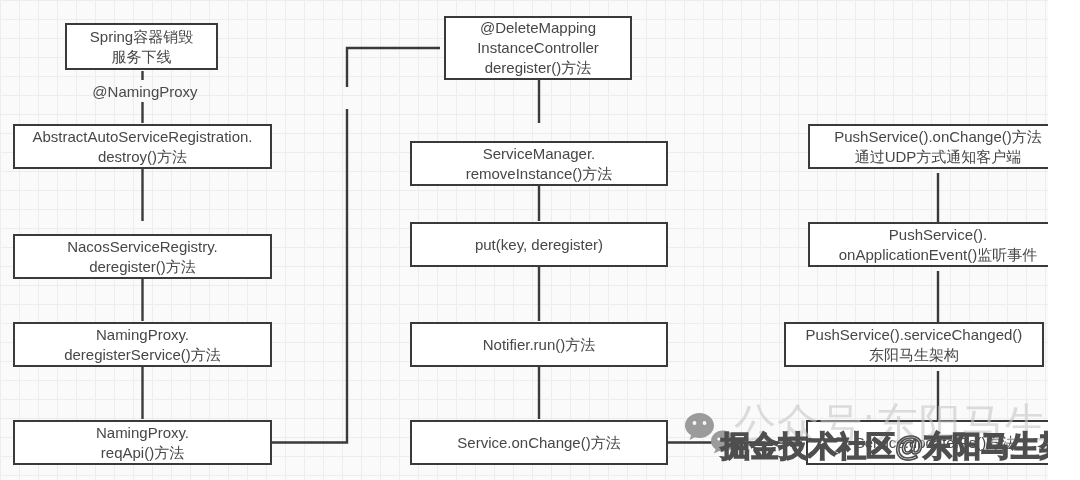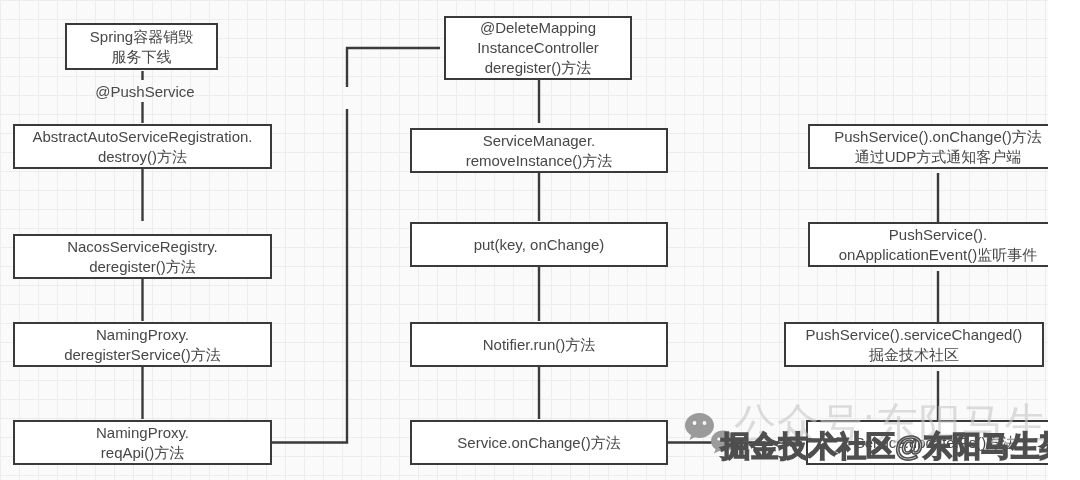--- a/index.html
+++ b/index.html
@@ -86,51 +86,51 @@
   <div class="node" style="left:13px;top:420px;width:259px;height:45px">
     <div>NamingProxy.</div>
     <div>reqApi()方法</div>
   </div>
 
   <div class="node" style="left:444px;top:16px;width:188px;height:64px">
     <div>@DeleteMapping</div>
     <div>InstanceController</div>
     <div>deregister()方法</div>
   </div>
-  <div class="node" style="left:410px;top:128px;width:258px;height:45px">
+  <div class="node" style="left:410px;top:141px;width:258px;height:45px">
     <div>ServiceManager.</div>
     <div>removeInstance()方法</div>
   </div>
   <div class="node" style="left:410px;top:222px;width:258px;height:45px">
-    <div>put(key, onChange)</div>
+    <div>put(key, deregister)</div>
   </div>
   <div class="node" style="left:410px;top:322px;width:258px;height:45px">
     <div>Notifier.run()方法</div>
   </div>
   <div class="node" style="left:410px;top:420px;width:258px;height:45px">
     <div>Service.onChange()方法</div>
   </div>
 
   <div class="node" style="left:808px;top:124px;width:260px;height:45px">
     <div>PushService().onChange()方法</div>
     <div>通过UDP方式通知客户端</div>
   </div>
   <div class="node" style="left:808px;top:222px;width:260px;height:45px">
     <div>PushService().</div>
     <div>onApplicationEvent()监听事件</div>
   </div>
   <div class="node" style="left:784px;top:322px;width:260px;height:45px">
     <div>PushService().serviceChanged()</div>
-    <div>掘金技术社区</div>
+    <div>东阳马生架构</div>
   </div>
   <div class="node" style="left:806px;top:420px;width:259px;height:45px">
     <div>Service.updateIPs()方法</div>
   </div>
 
-  <div class="edge-label" style="left:85px;top:83px;width:120px">@PushService</div>
+  <div class="edge-label" style="left:85px;top:83px;width:120px">@NamingProxy</div>
 
   <svg class="wechat-icon" width="52" height="46" viewBox="0 0 52 46">
     <g fill="#9b9b9b">
       <path d="M30 13.5 C30 20.4 23.5 26 15.5 26 C13.8 26 12.2 25.8 10.7 25.3 L5.5 28 L7.2 23.2 C3.4 20.9 1 17.4 1 13.5 C1 6.6 7.5 1 15.5 1 C23.5 1 30 6.6 30 13.5 Z"></path>
       <path d="M51 29 C51 34.8 45.6 39.5 39 39.5 C37.6 39.5 36.2 39.3 35 38.9 L30 41.5 L31.6 37.2 C28.4 35.3 27 32.3 27 29 C27 23.2 32.4 18.5 39 18.5 C45.6 18.5 51 23.2 51 29 Z"></path>
     </g>
     <g fill="#fafafa">
       <circle cx="10.5" cy="11" r="1.9"></circle>
       <circle cx="20.5" cy="11" r="1.9"></circle>
       <circle cx="34.8" cy="27" r="1.6"></circle>

